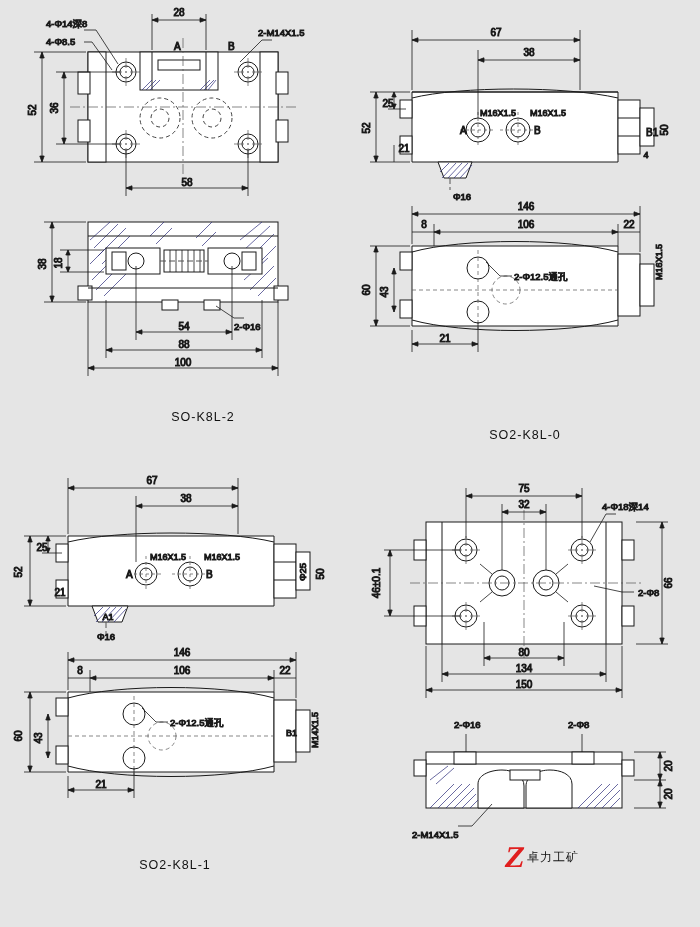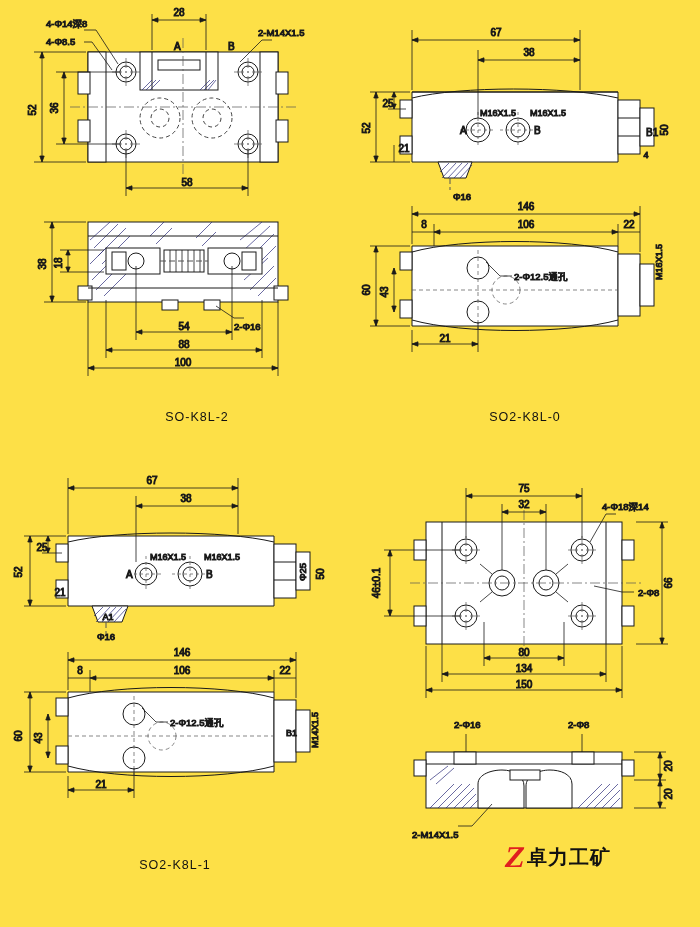--- a/index.html
+++ b/index.html
@@ -1,24 +1,24 @@
 <!DOCTYPE html>
 <html><head>
 <meta charset="utf-8">
 <style>
   html,body{margin:0;padding:0;background:#ffffff;}
   body{width:700px;height:927px;font-family:"Liberation Sans",sans-serif;color:#111;}
-  #sheet{position:relative;width:700px;height:927px;overflow:hidden;background:#fde047;}
+  #sheet{position:relative;width:700px;height:927px;overflow:hidden;background:#e5e5e5;}
   .quad{position:absolute;}
   .cap{position:absolute;text-align:center;font-size:12.5px;letter-spacing:1px;color:#111;white-space:nowrap;}
   svg{display:block;}
   text{font-family:"Liberation Sans",sans-serif;}
   .wm{position:absolute;display:flex;align-items:center;gap:2px;}
   .wm .z{font-size:30px;font-weight:bold;color:#e01f1f;font-family:"Liberation Serif",serif;transform:skewX(-10deg);}
-  .wm .t{font-size:20px;font-weight:bold;color:#111;letter-spacing:1px;}
+  .wm .t{font-size:12px;font-weight:normal;color:#111;letter-spacing:1px;}
 </style>
 </head>
 <body>
 
 <div id="sheet">
 
   <div class="quad" style="left:0;top:0;width:350px;height:400px;">
     <svg width="350" height="400" viewBox="0 0 350 400">
       <g stroke="#1a1a1a" fill="none" stroke-width="1" shape-rendering="geometricPrecision">
 
@@ -224,21 +224,21 @@
         <g stroke-width="0.8">
           <line x1="88" y1="302" x2="88" y2="376"></line>
           <line x1="278" y1="302" x2="278" y2="376"></line>
           <line x1="88" y1="368" x2="278" y2="368"></line>
           <path d="M88,368 l6,-2.2 l0,4.4 z" fill="#1a1a1a"></path>
           <path d="M278,368 l-6,-2.2 l0,4.4 z" fill="#1a1a1a"></path>
         </g>
         <text x="183" y="366" font-size="10" text-anchor="middle" fill="#1a1a1a">100</text>
       </g>
     </svg>
-    <div class="cap" style="left:0;top:410px;width:350px;padding-left:22px;">SO-K8L-2</div>
+    <div class="cap" style="left:6px;top:410px;width:350px;padding-left:22px;">SO-K8L-2</div>
   </div>
 
   <div class="quad" style="left:350px;top:0;width:350px;height:400px;">
     <svg width="350" height="400" viewBox="0 0 350 400">
       <g stroke="#1a1a1a" fill="none" stroke-width="1">
 
         <path d="M62,92 L62,162 L268,162 L268,92 Z" fill="#fff"></path>
         <path d="M62,98 C110,86 216,86 268,98"></path>
         <line x1="62" y1="92" x2="268" y2="92"></line>
 
@@ -370,21 +370,21 @@
         <g stroke-width="0.8">
           <line x1="62" y1="330" x2="62" y2="352"></line>
           <line x1="128" y1="322" x2="128" y2="352"></line>
           <line x1="62" y1="344" x2="128" y2="344"></line>
           <path d="M62,344 l6,-2.2 l0,4.4 z" fill="#1a1a1a"></path>
           <path d="M128,344 l-6,-2.2 l0,4.4 z" fill="#1a1a1a"></path>
         </g>
         <text x="95" y="342" font-size="10" text-anchor="middle" fill="#1a1a1a">21</text>
       </g>
     </svg>
-    <div class="cap" style="left:0;top:410px;width:350px;">SO2-K8L-0</div>
+    <div class="cap" style="left:0;top:428px;width:350px;">SO2-K8L-0</div>
   </div>
 
   <div class="quad" style="left:0;top:468px;width:350px;height:400px;">
     <svg width="350" height="400" viewBox="0 0 350 400">
       <g stroke="#1a1a1a" fill="none" stroke-width="1">
 
         <path d="M68,68 L68,138 L274,138 L274,68 Z" fill="#fff"></path>
         <path d="M68,74 C118,62 224,62 274,74"></path>
         <rect x="56" y="76" width="12" height="18" fill="#fff"></rect>
         <rect x="56" y="112" width="12" height="18" fill="#fff"></rect>

